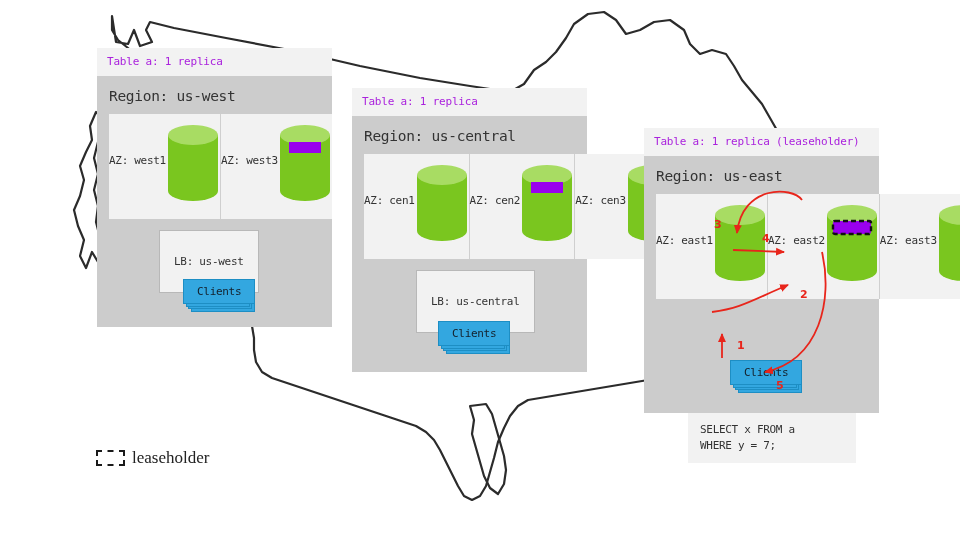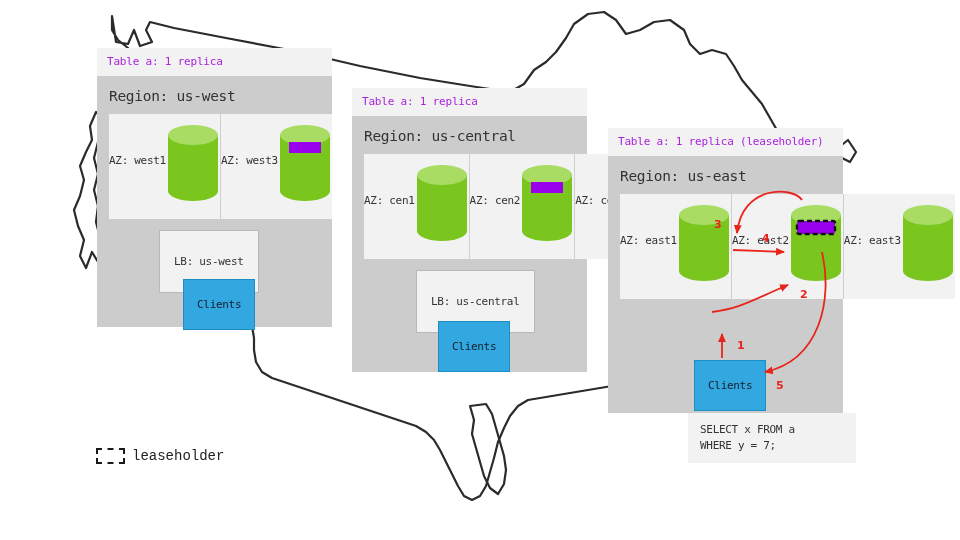--- a/index.html
+++ b/index.html
@@ -77,21 +77,21 @@
     background:#33a7e0;
     border:1px solid #1d8ec4;
   }
   .clients-front{
     position:relative;
     background:#33a7e0;
     border:1px solid #1d8ec4;
     font-size:11px;
     color:#14202b;
     text-align:center;
-    padding:18px 13px;
+    padding:5px 13px;
     letter-spacing:-0.3px;
     white-space:nowrap;
   }
   .sql-box{
     position:absolute;
     background:#f2f2f2;
     font-size:11px;
     line-height:1.45;
     color:#333;
     padding:9px 12px;
@@ -104,22 +104,22 @@
     left:96px;top:448px;
     display:flex;align-items:center;gap:7px;
     z-index:3;
   }
   .legend-swatch{
     width:25px;height:12px;
     border:2px dashed #1a1a1a;
     background:transparent;
   }
   .legend-text{
-    font-size:14px;color:#222;
-    font-family:Liberation Mono, monospace;
+    font-size:17px;color:#222;
+    font-family:Liberation Serif, serif;
     letter-spacing:0px;
   }
   #arrow-layer{position:absolute;left:0;top:0;width:960px;height:540px;z-index:6;pointer-events:none;}
   .arrow-num{
     position:absolute;
     color:#e8251b;
     font-size:11px;
     font-weight:bold;
     font-family:"DejaVu Sans","Liberation Sans",sans-serif;
     z-index:7;
@@ -239,21 +239,21 @@
     <div class="clients-box" style="left:86px;top:233px;">
       <div class="clients-stack">
         <div class="clients-sheet" style="left:8px;top:8px;width:62px;height:23px;"></div>
         <div class="clients-sheet" style="left:5px;top:5px;width:62px;height:23px;"></div>
         <div class="clients-sheet" style="left:3px;top:3px;width:62px;height:23px;"></div>
         <div class="clients-front">Clients</div>
       </div>
     </div>
   </div>
 
-  <div class="region-panel" id="panel-east" style="left:608px;top:128px;width:235px;height:285px;">
+  <div class="region-panel" id="panel-east" style="left:644px;top:128px;width:235px;height:285px;">
     <div class="panel-title-bar">Table a: 1 replica (leaseholder)</div>
     <div class="region-name">Region: us-east</div>
     <div class="az-row">
 
       <div class="az-cell">
         <div class="az-label">AZ: east1</div>
         <div class="cyl-wrap">
           <svg width="54" height="80" viewBox="0 0 54 80">
             <path d="M2,12 L2,68 A25,10 0 0 0 52,68 L52,12 Z" fill="#7ac61f"></path>
             <ellipse cx="27" cy="12" rx="25" ry="10" fill="#a8dc63"></ellipse>

